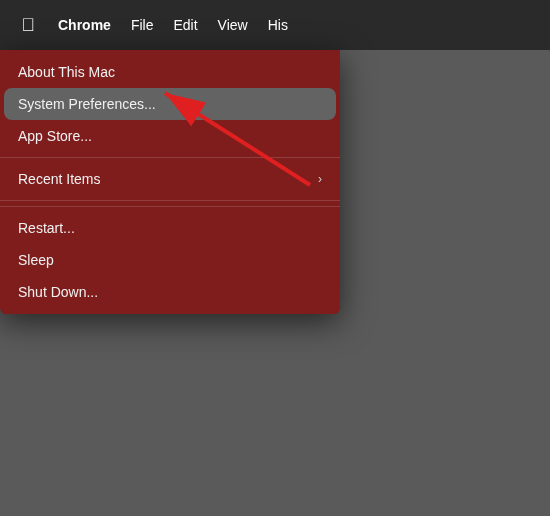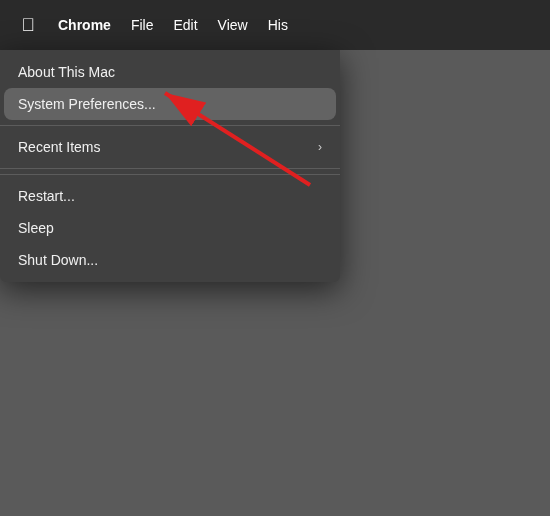--- a/index.html
+++ b/index.html
@@ -53,21 +53,21 @@
     .menubar-item.active {
       font-weight: 600;
     }
 
     
     .dropdown {
       position: absolute;
       top: 50px;
       left: 0;
       width: 340px;
-      background: #404040;
+      background: #7f1d1d;
       border-radius: 0 0 6px 6px;
       padding: 6px 0;
       box-shadow: 0 8px 32px rgba(0,0,0,0.6);
     }
 
     .menu-item {
       display: flex;
       align-items: center;
       justify-content: space-between;
       padding: 7px 18px;
@@ -130,20 +130,23 @@
 <div class="dropdown">
 
   <div class="menu-item">
     <span class="menu-item-label">About This Mac</span>
   </div>
 
   <div class="menu-item highlighted">
     <span class="menu-item-label">System Preferences...</span>
   </div>
 
+  <div class="menu-item">
+    <span class="menu-item-label">App Store...</span>
+  </div>
 
   <div class="menu-separator"></div>
 
   <div class="menu-item">
     <span class="menu-item-label">Recent Items</span>
     <span class="menu-chevron">›</span>
   </div>
 
   <div class="menu-separator"></div>
 

